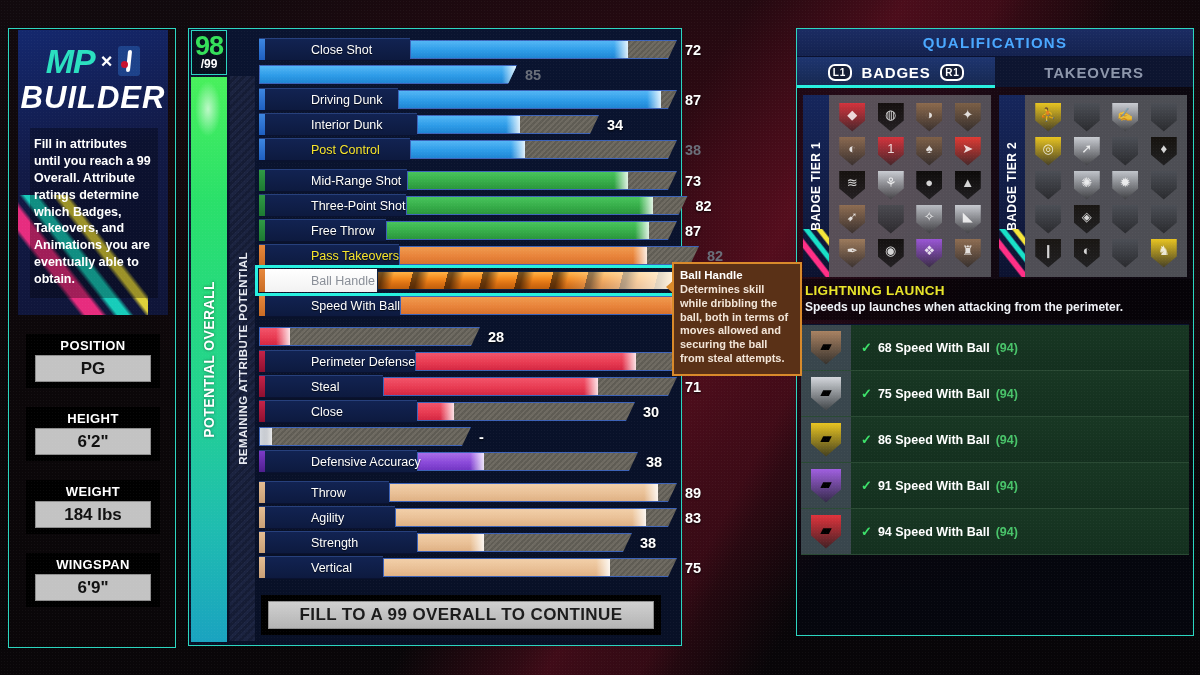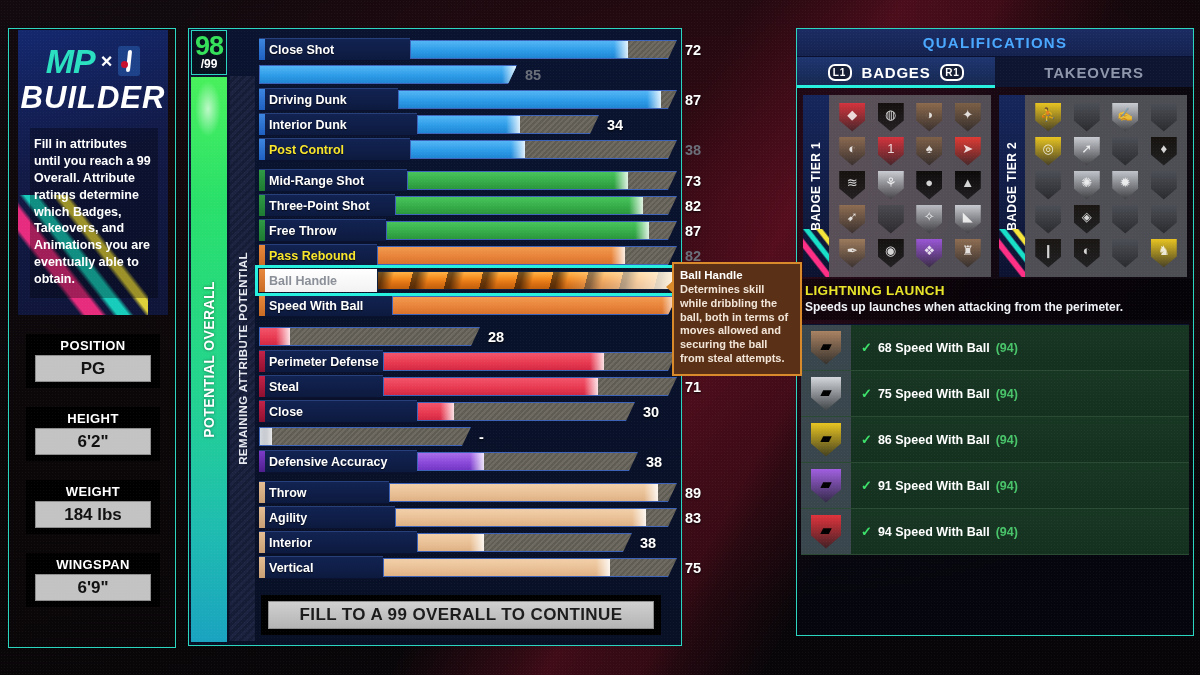--- a/index.html
+++ b/index.html
@@ -131,22 +131,23 @@
   .attr-row .lbl-wrap {
     position:relative; width:158px; height:23px; display:flex; align-items:center;
     background: linear-gradient(180deg, #122352 0%, #0d1a3f 100%);
     border-top:1px solid #27407c; border-bottom:1px solid #0a1230;
     padding-left: 10px; z-index: 3;
   }
   .attr-row .accent {
     position:absolute; left:0; top:0; width:6px; height:100%;
   }
   .attr-row .lbl {
-    font-size: 12.5px; font-weight: 700; color:#fff; white-space:nowrap;
+    font-size: 12.5px; font-weight: 400; color:#fff; white-space:nowrap;
     text-shadow: 0 1px 1px rgba(0,0,0,.7);
+    margin-left: 42px;
   }
   .attr-row.cap .lbl { color:#f7e52e; }
 
   .bar-wrap { position:relative; height:23px; flex:1; display:flex; align-items:center; }
   .track {
     position:relative; height:19px;
     background: repeating-linear-gradient(135deg, #6e6a61 0, #6e6a61 2px, #5f5c54 2px, #5f5c54 4px);
     border:1px solid #3d63b8;
     clip-path: polygon(0 0, 100% 0, calc(100% - 9px) 100%, 0 100%);
     overflow:hidden;
@@ -449,21 +450,21 @@
           <div class="bar-wrap">
             <div class="track" style="width:291px">
               <div class="fill c-green" style="width:90.625%"></div>
             </div>
             <span class="val" style="left:299px">87</span>
           </div>
         </div>
         <div class="attr-row cap">
           <div class="lbl-wrap">
             <span class="accent a-orange"></span>
-            <span class="lbl">Pass Rebound</span>
+            <span class="lbl">Pass Takeovers</span>
           </div>
           <div class="bar-wrap">
             <div class="track" style="width:300px">
               <div class="fill c-orange" style="width:82.82828282828282%"></div>
             </div>
             <span class="val dim" style="left:308px">82</span>
           </div>
         </div>
         <div class="attr-row selected">
           <span class="sel-ring"></span>
@@ -576,21 +577,21 @@
           <div class="bar-wrap">
             <div class="track" style="width:282px">
               <div class="fill c-tan" style="width:89.24731182795699%"></div>
             </div>
             <span class="val" style="left:290px">83</span>
           </div>
         </div>
         <div class="attr-row">
           <div class="lbl-wrap">
             <span class="accent a-tan"></span>
-            <span class="lbl">Interior</span>
+            <span class="lbl">Strength</span>
           </div>
           <div class="bar-wrap">
             <div class="track" style="width:215px">
               <div class="fill c-tan" style="width:30.985915492957744%"></div>
             </div>
             <span class="val" style="left:223px">38</span>
           </div>
         </div>
         <div class="attr-row">
           <div class="lbl-wrap">

